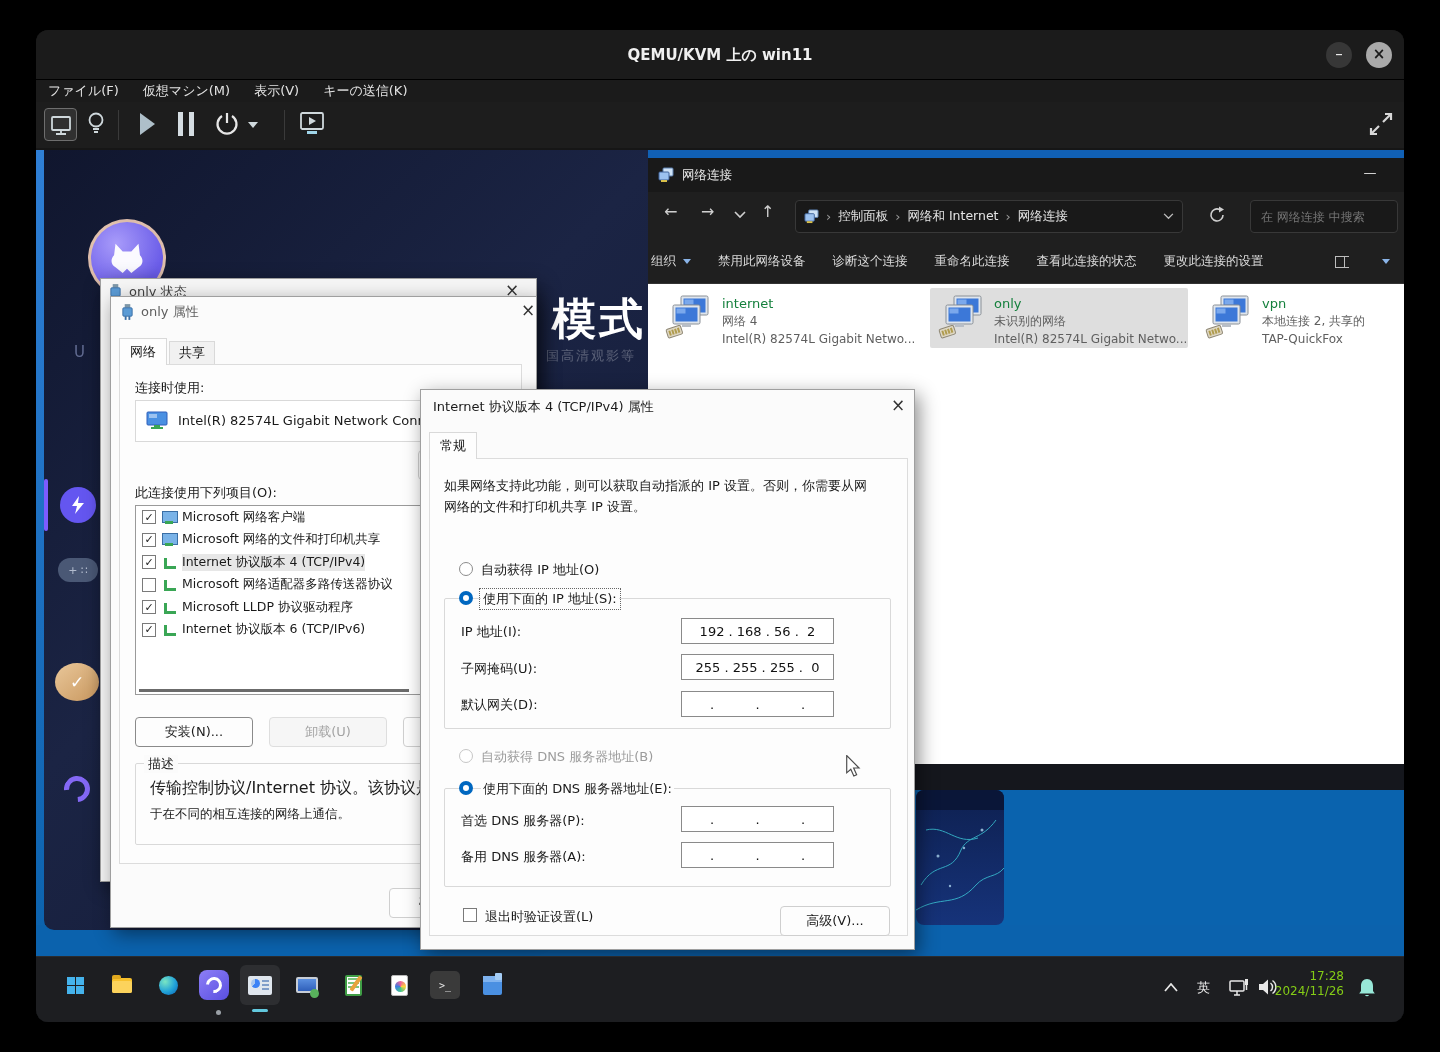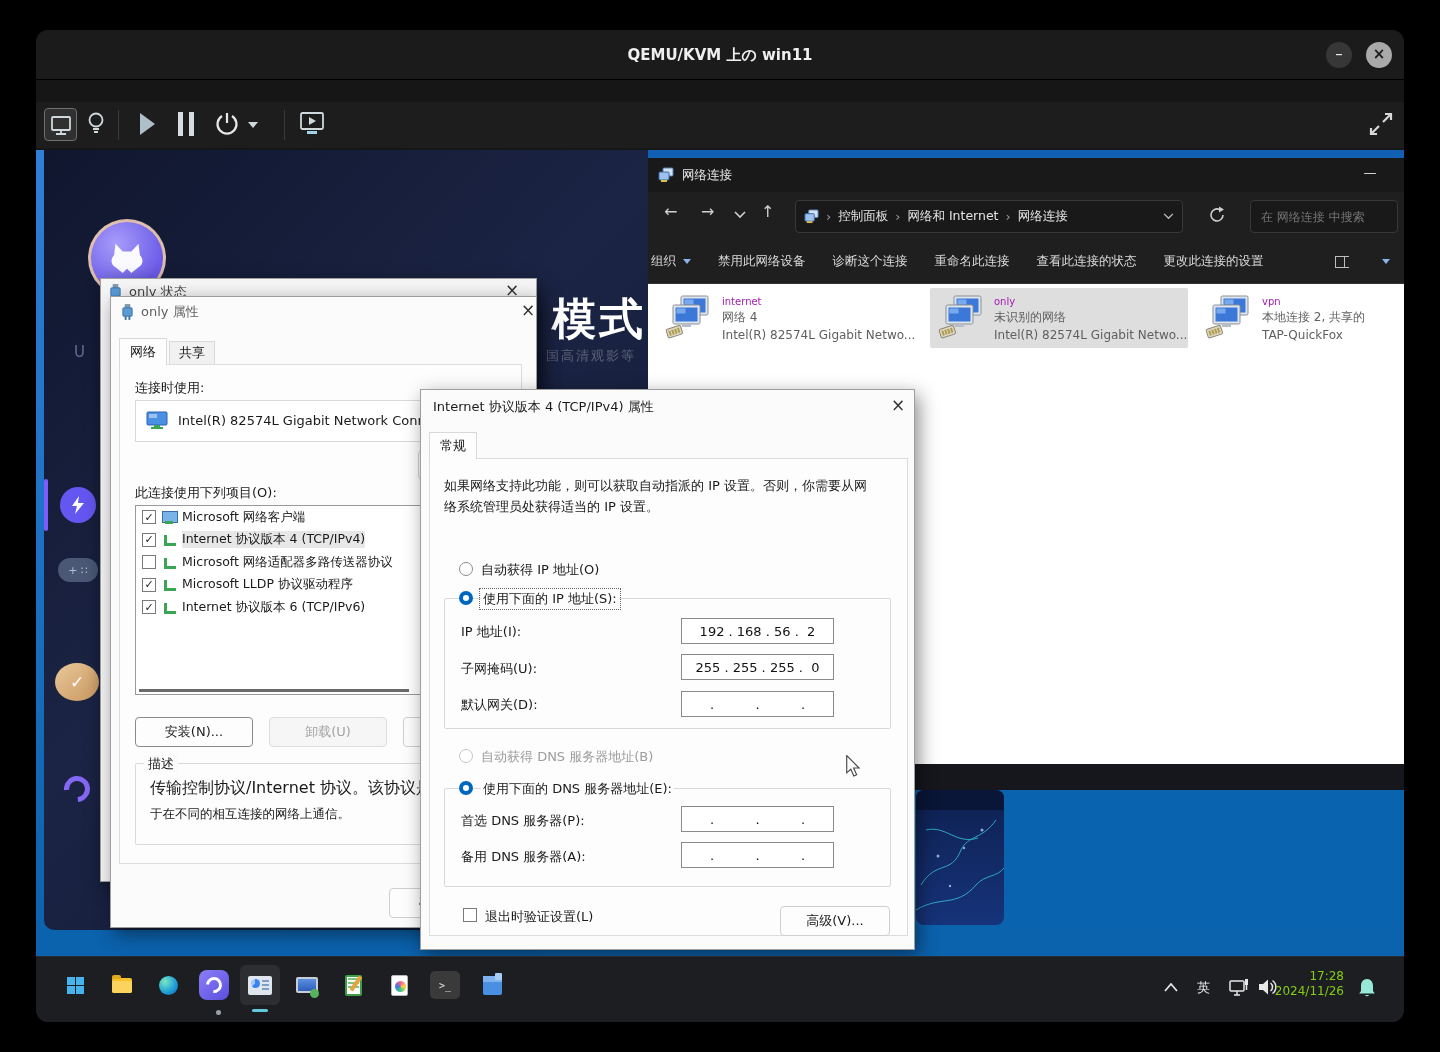--- a/index.html
+++ b/index.html
@@ -67,21 +67,21 @@
                 border:1px solid #383838; border-radius:4px; }
   #exp-search input { width:100%; height:100%; background:transparent; border:none; outline:none;
                       color:#9b9b9b; font-size:12px; padding:0 10px; font-family:inherit; }
   #exp-cmdbar { left:0; top:82px; width:756px; height:44px; background:#1f1f1f;
                 border-bottom:1px solid #333; display:flex; align-items:center; gap:27px;
                 padding-left:3px; }
   .cmd { color:#dcdcdc; font-size:12.5px; white-space:nowrap; }
   #exp-body { left:0; top:126px; width:756px; height:480px; background:#fff; }
   .conn-item { top:4px; width:258px; height:60px; }
   .conn-item.selected { background:#dedede; border-radius:2px; }
-  .conn-name { font-size:10px; color:#a21caf; }
+  .conn-name { font-size:13px; color:#15803d; }
   .conn-sub { font-size:12px; color:#5f5f5f; margin-top:2px; white-space:nowrap; }
 
   
   .dlg { background:#fbfbfb; border:1px solid #9f9f9f; box-shadow:4px 6px 18px rgba(0,0,0,.45); }
   .dlg-title { font-size:13px; color:#444; }
   .dlg-x { font-size:17px; color:#333; }
   .tab { font-size:13px; color:#1a1a1a; background:#fdfdfd; border:1px solid #d9d9d9;
          border-bottom:none; display:flex; align-items:center; justify-content:center; }
   .tab.inactive { background:#f1f1f1; border-bottom:1px solid #d9d9d9; }
   .panel { background:#fdfdfd; border:1px solid #dcdcdc; }
@@ -176,20 +176,26 @@
 
 <div id="screen">
   <div class="abs" id="qemu-win">
 
     <div class="abs" id="qemu-titlebar">
       <div id="qemu-title">QEMU/KVM 上の win11</div>
       <div class="abs circle-btn" id="qemu-min">–</div>
       <div class="abs circle-btn" id="qemu-close">×</div>
     </div>
 
+    <div class="abs" id="qemu-menubar">
+      <span class="menu-item">ファイル(F)</span>
+      <span class="menu-item">仮想マシン(M)</span>
+      <span class="menu-item">表示(V)</span>
+      <span class="menu-item">キーの送信(K)</span>
+    </div>
 
     <div class="abs" id="qemu-toolbar">
       <div class="abs" style="left:8px;top:6px;width:33px;height:33px;background:#303030;border:1px solid #6e6e6e;border-radius:4px;display:flex;align-items:center;justify-content:center;">
         <svg width="24" height="24" viewBox="0 0 24 24">
             <g fill="none" stroke="#cfd8dc" stroke-width="1.8">
               <rect x="3" y="4" width="18" height="13" rx="1"></rect>
               <line x1="12" y1="17" x2="12" y2="20"></line>
               <line x1="7" y1="21" x2="17" y2="21"></line>
             </g>
           </svg>
@@ -454,20 +460,25 @@
         </div>
         <div class="abs wbtn" style="left:307px;top:153px;width:100px;height:30px;"></div>
 
         <span class="abs lbl" style="left:24px;top:187px;">此连接使用下列项目(O):</span>
         <div class="abs" id="proto-list" style="left:24px;top:208px;width:380px;height:190px;">
           <div class="prow">
             <span class="cbx on"></span>
               <span class="pic mon"></span>
               <span class="prow-label">Microsoft 网络客户端</span>
           </div>
+          <div class="prow">
+            <span class="cbx on"></span>
+              <span class="pic mon"></span>
+              <span class="prow-label">Microsoft 网络的文件和打印机共享</span>
+          </div>
           <div class="prow selected">
             <span class="cbx on"></span>
               <span class="pic proto"></span>
               <span class="prow-label">Internet 协议版本 4 (TCP/IPv4)</span>
           </div>
           <div class="prow">
             <span class="cbx"></span>
               <span class="pic proto"></span>
               <span class="prow-label">Microsoft 网络适配器多路传送器协议</span>
           </div>
@@ -498,21 +509,21 @@
       </div>
 
       <div class="abs dlg" style="left:384px;top:239px;width:495px;height:561px;">
         <span class="abs dlg-title" style="left:12px;top:8px;color:#1a1a1a;">Internet 协议版本 4 (TCP/IPv4) 属性</span>
         <span class="abs dlg-x" style="left:470px;top:5px;">×</span>
 
         <div class="abs tab" style="left:8px;top:42px;width:48px;height:27px;z-index:2;">常规</div>
         <div class="abs panel" style="left:8px;top:68px;width:479px;height:478px;"></div>
 
         <div class="abs lbl" style="left:23px;top:87px;">如果网络支持此功能，则可以获取自动指派的 IP 设置。否则，你需要从网</div>
-        <div class="abs lbl" style="left:23px;top:108px;">络系统管理员处获得适当的 IP 设置。</div>
+        <div class="abs lbl" style="left:23px;top:108px;">网络的文件和打印机共享 IP 设置。</div>
 
         <span class="abs radio" style="left:38px;top:172px;"></span>
         <span class="abs lbl" style="left:60px;top:171px;">自动获得 IP 地址(O)</span>
 
         <div class="abs groupbox" style="left:23px;top:208px;width:447px;height:131px;"></div>
         <span class="abs radio sel" style="left:38px;top:201px;"></span>
         <span class="abs lbl dotted-focus" style="left:60px;top:200px;background:#fdfdfd;padding:0 2px;">使用下面的 IP 地址(S):</span>
 
         <span class="abs lbl" style="left:40px;top:233px;">IP 地址(I):</span>
         <div class="abs field" style="left:260px;top:228px;width:153px;height:26px;">192 . 168 . 56 .  2</div>

